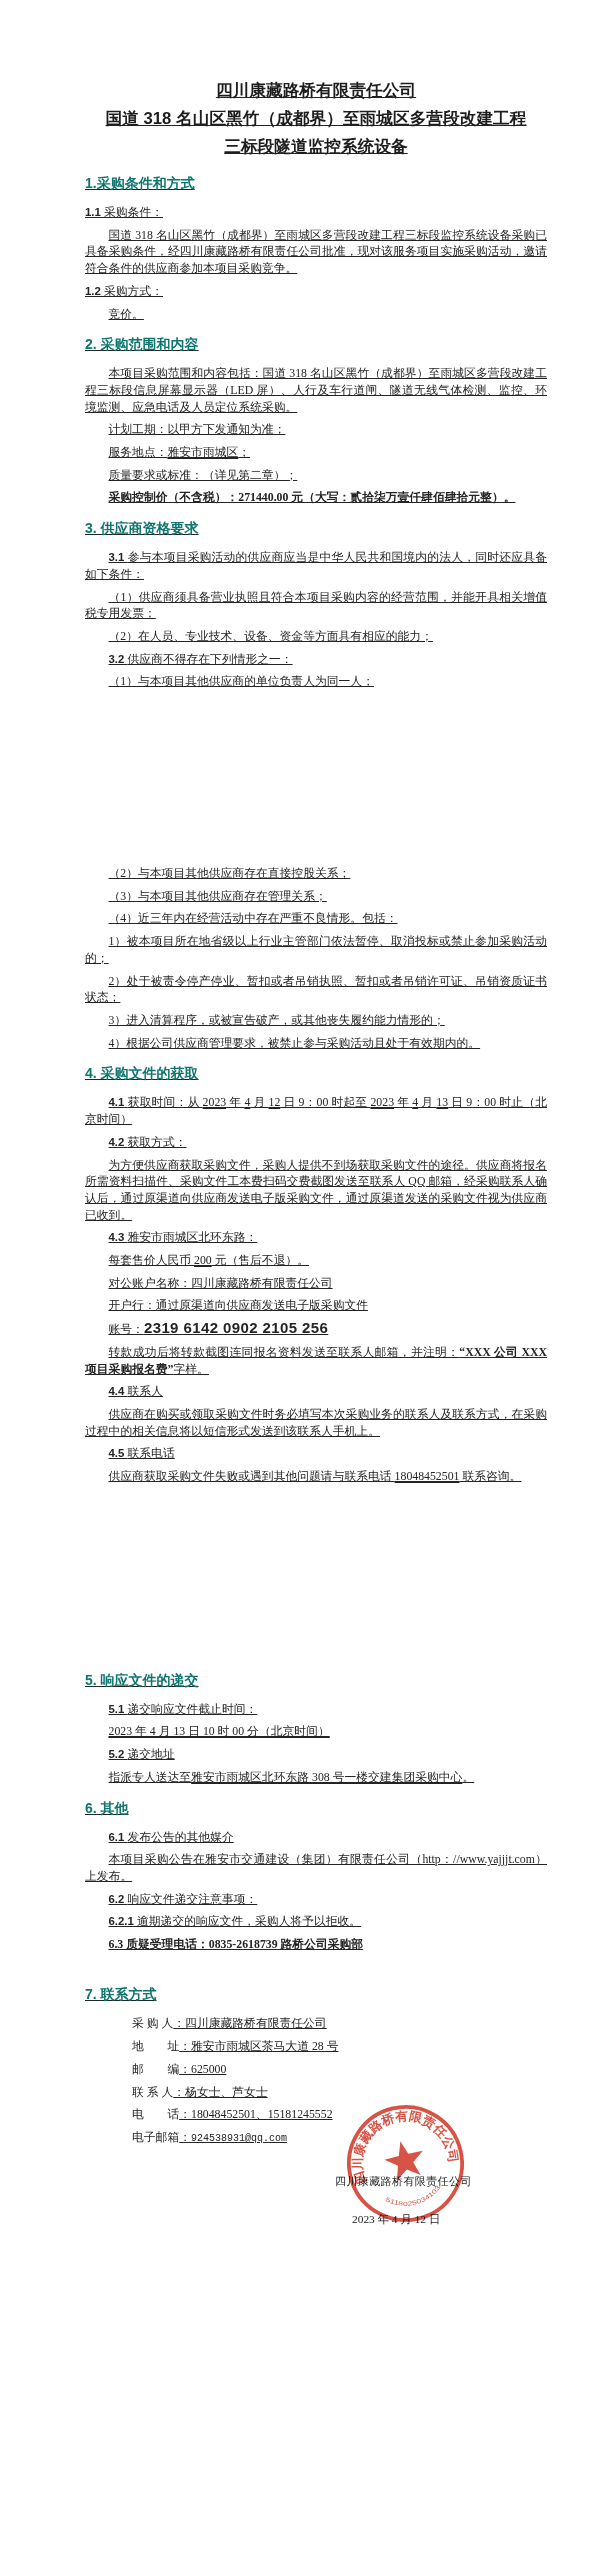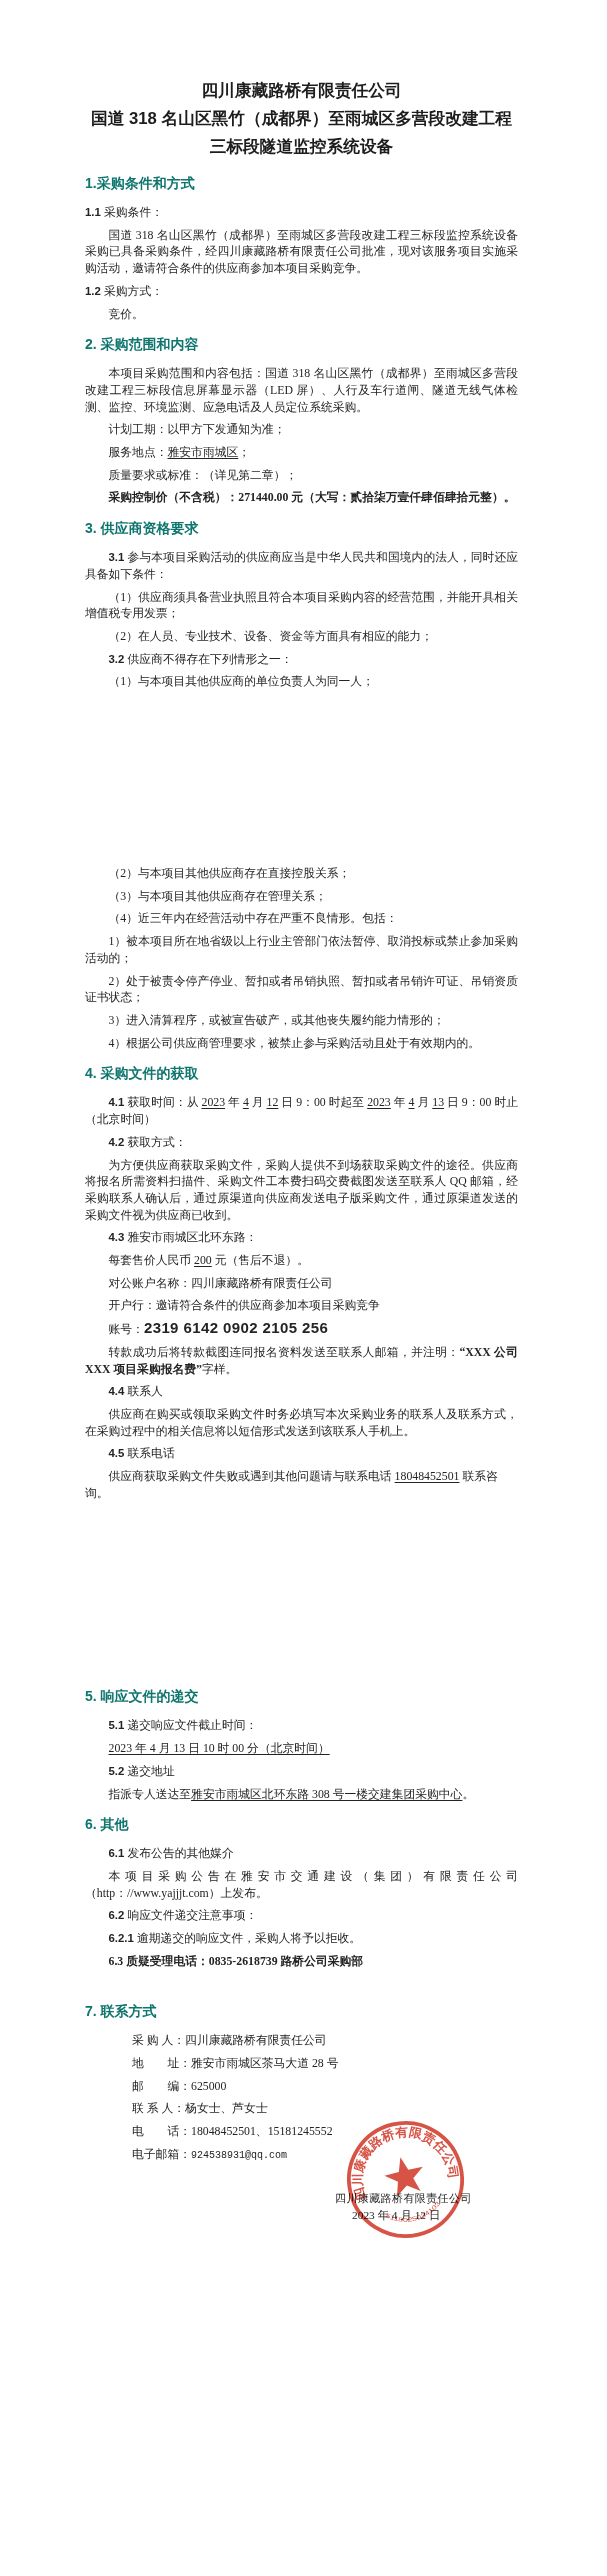--- a/index.html
+++ b/index.html
@@ -1,21 +1,21 @@
 <!DOCTYPE html>
 <html style="font-size:12px"><head>
 <meta charset="utf-8">
 <style>
   html,body{margin:0;padding:0;}
   body{
     width:607px;height:2576px;background:#ffffff;overflow:hidden;
     font-family:"Liberation Serif","DejaVu Serif",serif;
     color:#242424;
   }
-  .doc{padding:77px 89px 0 85px;position:relative;}
+  .doc{padding:77px 60px 0 85px;position:relative;text-decoration:underline;}
   .title-line{
     text-align:center;font-family:"Liberation Sans","DejaVu Sans",sans-serif;
     font-weight:bold;font-size:16.7px;line-height:28px;color:#1d1d1d;
   }
   .h{
     font-family:"Liberation Sans","DejaVu Sans",sans-serif;
     font-weight:bold;font-size:14px;line-height:21px;
     margin:12px 0 10px 0;color:#0f766e;
   }
   p{margin:0 0 6px 0;font-size:11.8px;line-height:16.7px;}
@@ -31,21 +31,21 @@
   .gap.pb1{height:169px;}
   .gap.pb2{height:167px;}
   .gap.pb3{height:13.7px;}
   
   .crow .clabel{display:inline-block;min-width:49px;}
   .crow .cval.mono{font-family:"Liberation Mono","DejaVu Sans Mono",monospace;font-size:10px;}
   
   .stamp-block{position:relative;height:76px;}
   .stamp-overlay{position:absolute;color:#1e1e1e;white-space:nowrap;}
   .stamp-company{left:250px;top:20.5px;font-size:11px;letter-spacing:0.4px;}
-  .stamp-date{left:267px;top:38px;font-size:11.4px;}
+  .stamp-date{left:267px;top:58px;font-size:11.4px;}
   .seal{position:absolute;left:255px;top:-56px;width:131px;height:131px;
         transform:rotate(-13deg);opacity:.88;mix-blend-mode:multiply;}
 </style>
 </head>
 <body>
 
 <div class="doc">
 
   <div class="title-line">四川康藏路桥有限责任公司</div>
   <div class="title-line">国道 318 名山区黑竹（成都界）至雨城区多营段改建工程</div>
@@ -77,21 +77,21 @@
       <p class="ind j sp "><span>2）处于被责令停产停业、暂扣或者吊销执照、暂扣或者吊销许可证、吊销资质证书状态；</span></p>
       <p class="ind sp "><span>3）进入清算程序，或被宣告破产，或其他丧失履约能力情形的；</span></p>
       <p class="ind sp "><span>4）根据公司供应商管理要求，被禁止参与采购活动且处于有效期内的。</span></p>
       <div class="h">4. 采购文件的获取</div>
       <p class="ind j "><span class="n">4.1 </span><span>获取时间：从 </span><span class="u">2023</span><span> 年 </span><span class="u">4</span><span> 月 </span><span class="u">12</span><span> 日 9：00 时起至 </span><span class="u">2023</span><span> 年 </span><span class="u">4</span><span> 月 </span><span class="u">13</span><span> 日 9：00 时止（北京时间）</span></p>
       <p class="ind sp "><span class="n">4.2 </span><span>获取方式：</span></p>
       <p class="ind j "><span>为方便供应商获取采购文件，采购人提供不到场获取采购文件的途径。供应商将报名所需资料扫描件、采购文件工本费扫码交费截图发送至联系人 QQ 邮箱，经采购联系人确认后，通过原渠道向供应商发送电子版采购文件，通过原渠道发送的采购文件视为供应商已收到。</span></p>
       <p class="ind sp "><span class="b n">4.3 </span><span>雅安市雨城区北环东路：</span></p>
       <p class="ind sp "><span>每套售价人民币 </span><span class="u">200</span><span> 元（售后不退）。</span></p>
       <p class="ind sp "><span>对公账户名称：四川康藏路桥有限责任公司</span></p>
-      <p class="ind sp "><span>开户行：邀请符合条件的供应商参加本项目采购竞争</span></p>
+      <p class="ind sp "><span>开户行：通过原渠道向供应商发送电子版采购文件</span></p>
       <p class="ind sp "><span>账号：</span><span class="num">2319 6142 0902 2105 256</span></p>
       <p class="ind j sp "><span>转款成功后将转款截图连同报名资料发送至联系人邮箱，并注明：</span><span class="b">“XXX 公司 XXX 项目采购报名费”</span><span>字样。</span></p>
       <p class="ind sp "><span class="n">4.4 </span><span>联系人</span></p>
       <p class="ind j "><span>供应商在购买或领取采购文件时务必填写本次采购业务的联系人及联系方式，在采购过程中的相关信息将以短信形式发送到该联系人手机上。</span></p>
       <p class="ind sp "><span class="n">4.5 </span><span>联系电话</span></p>
       <p class="ind "><span>供应商获取采购文件失败或遇到其他问题请与联系电话 </span><span class="u">18048452501</span><span> 联系咨询。</span></p>
       <div class="gap pb2"></div>
       <div class="h">5. 响应文件的递交</div>
       <p class="ind "><span class="n">5.1 </span><span>递交响应文件截止时间：</span></p>
       <p class="ind sp "><span class="u">2023 年 4 月 13 日 10 时 00 分（北京时间）</span></p>

